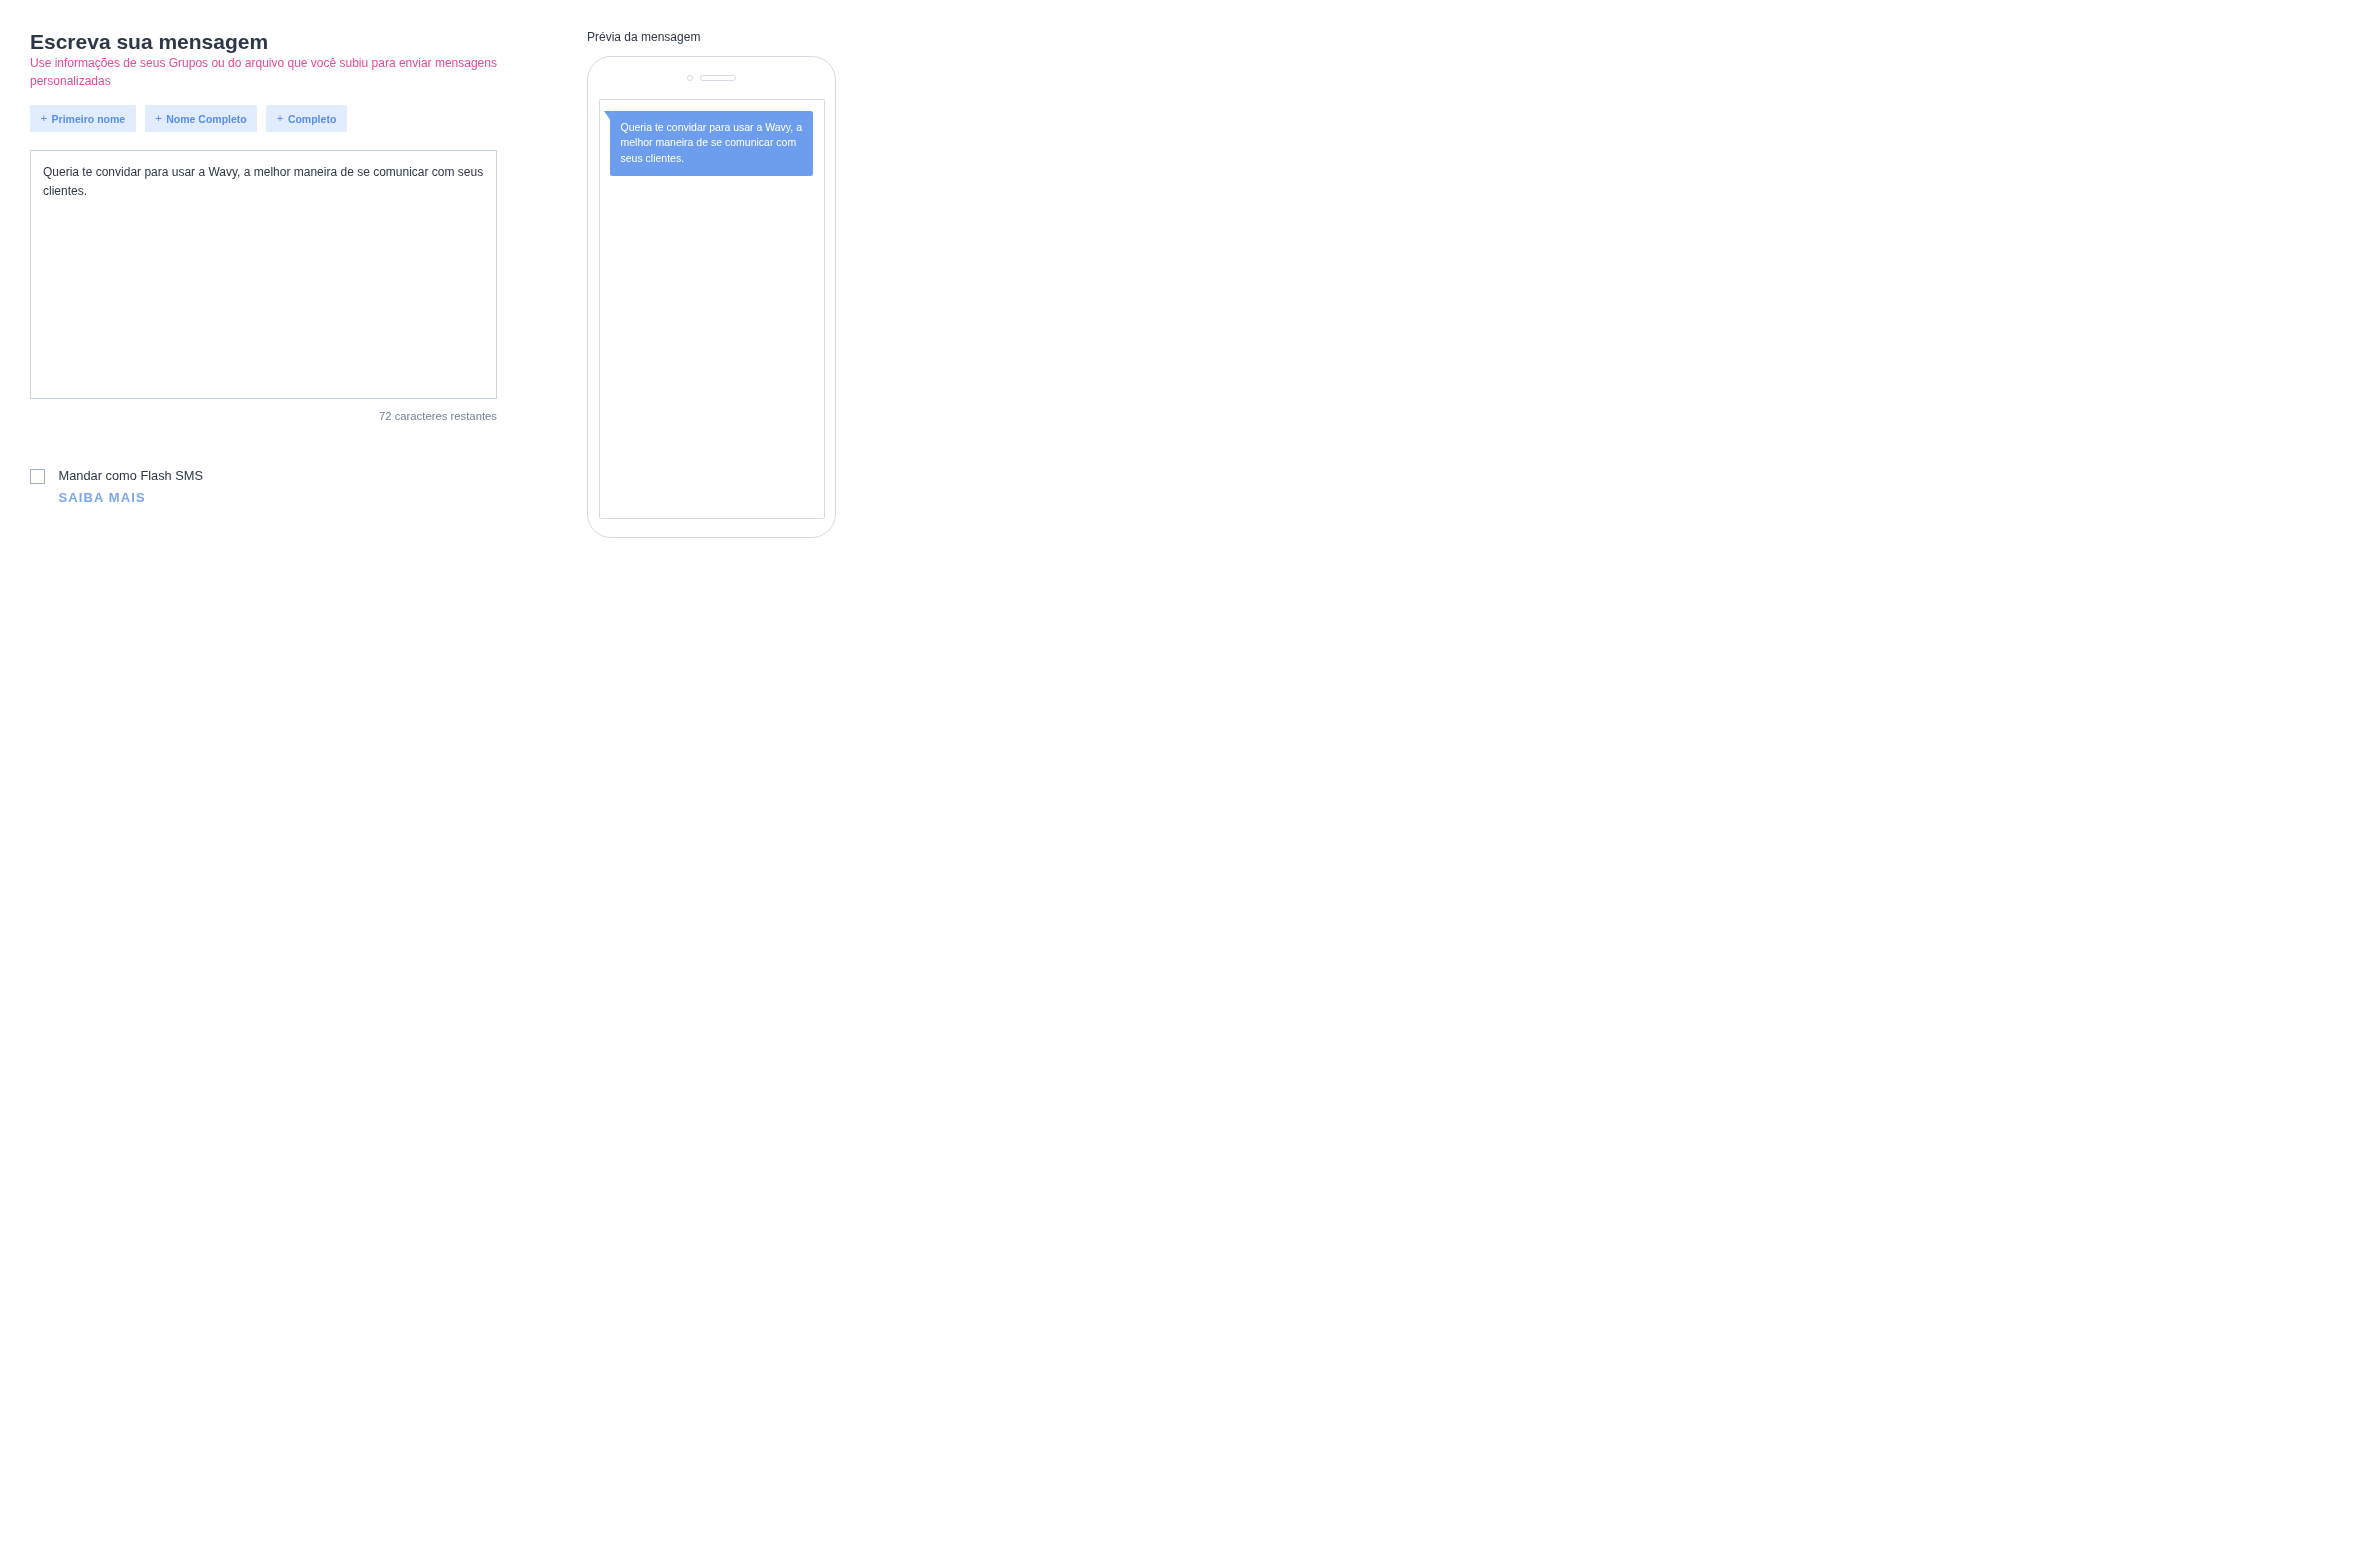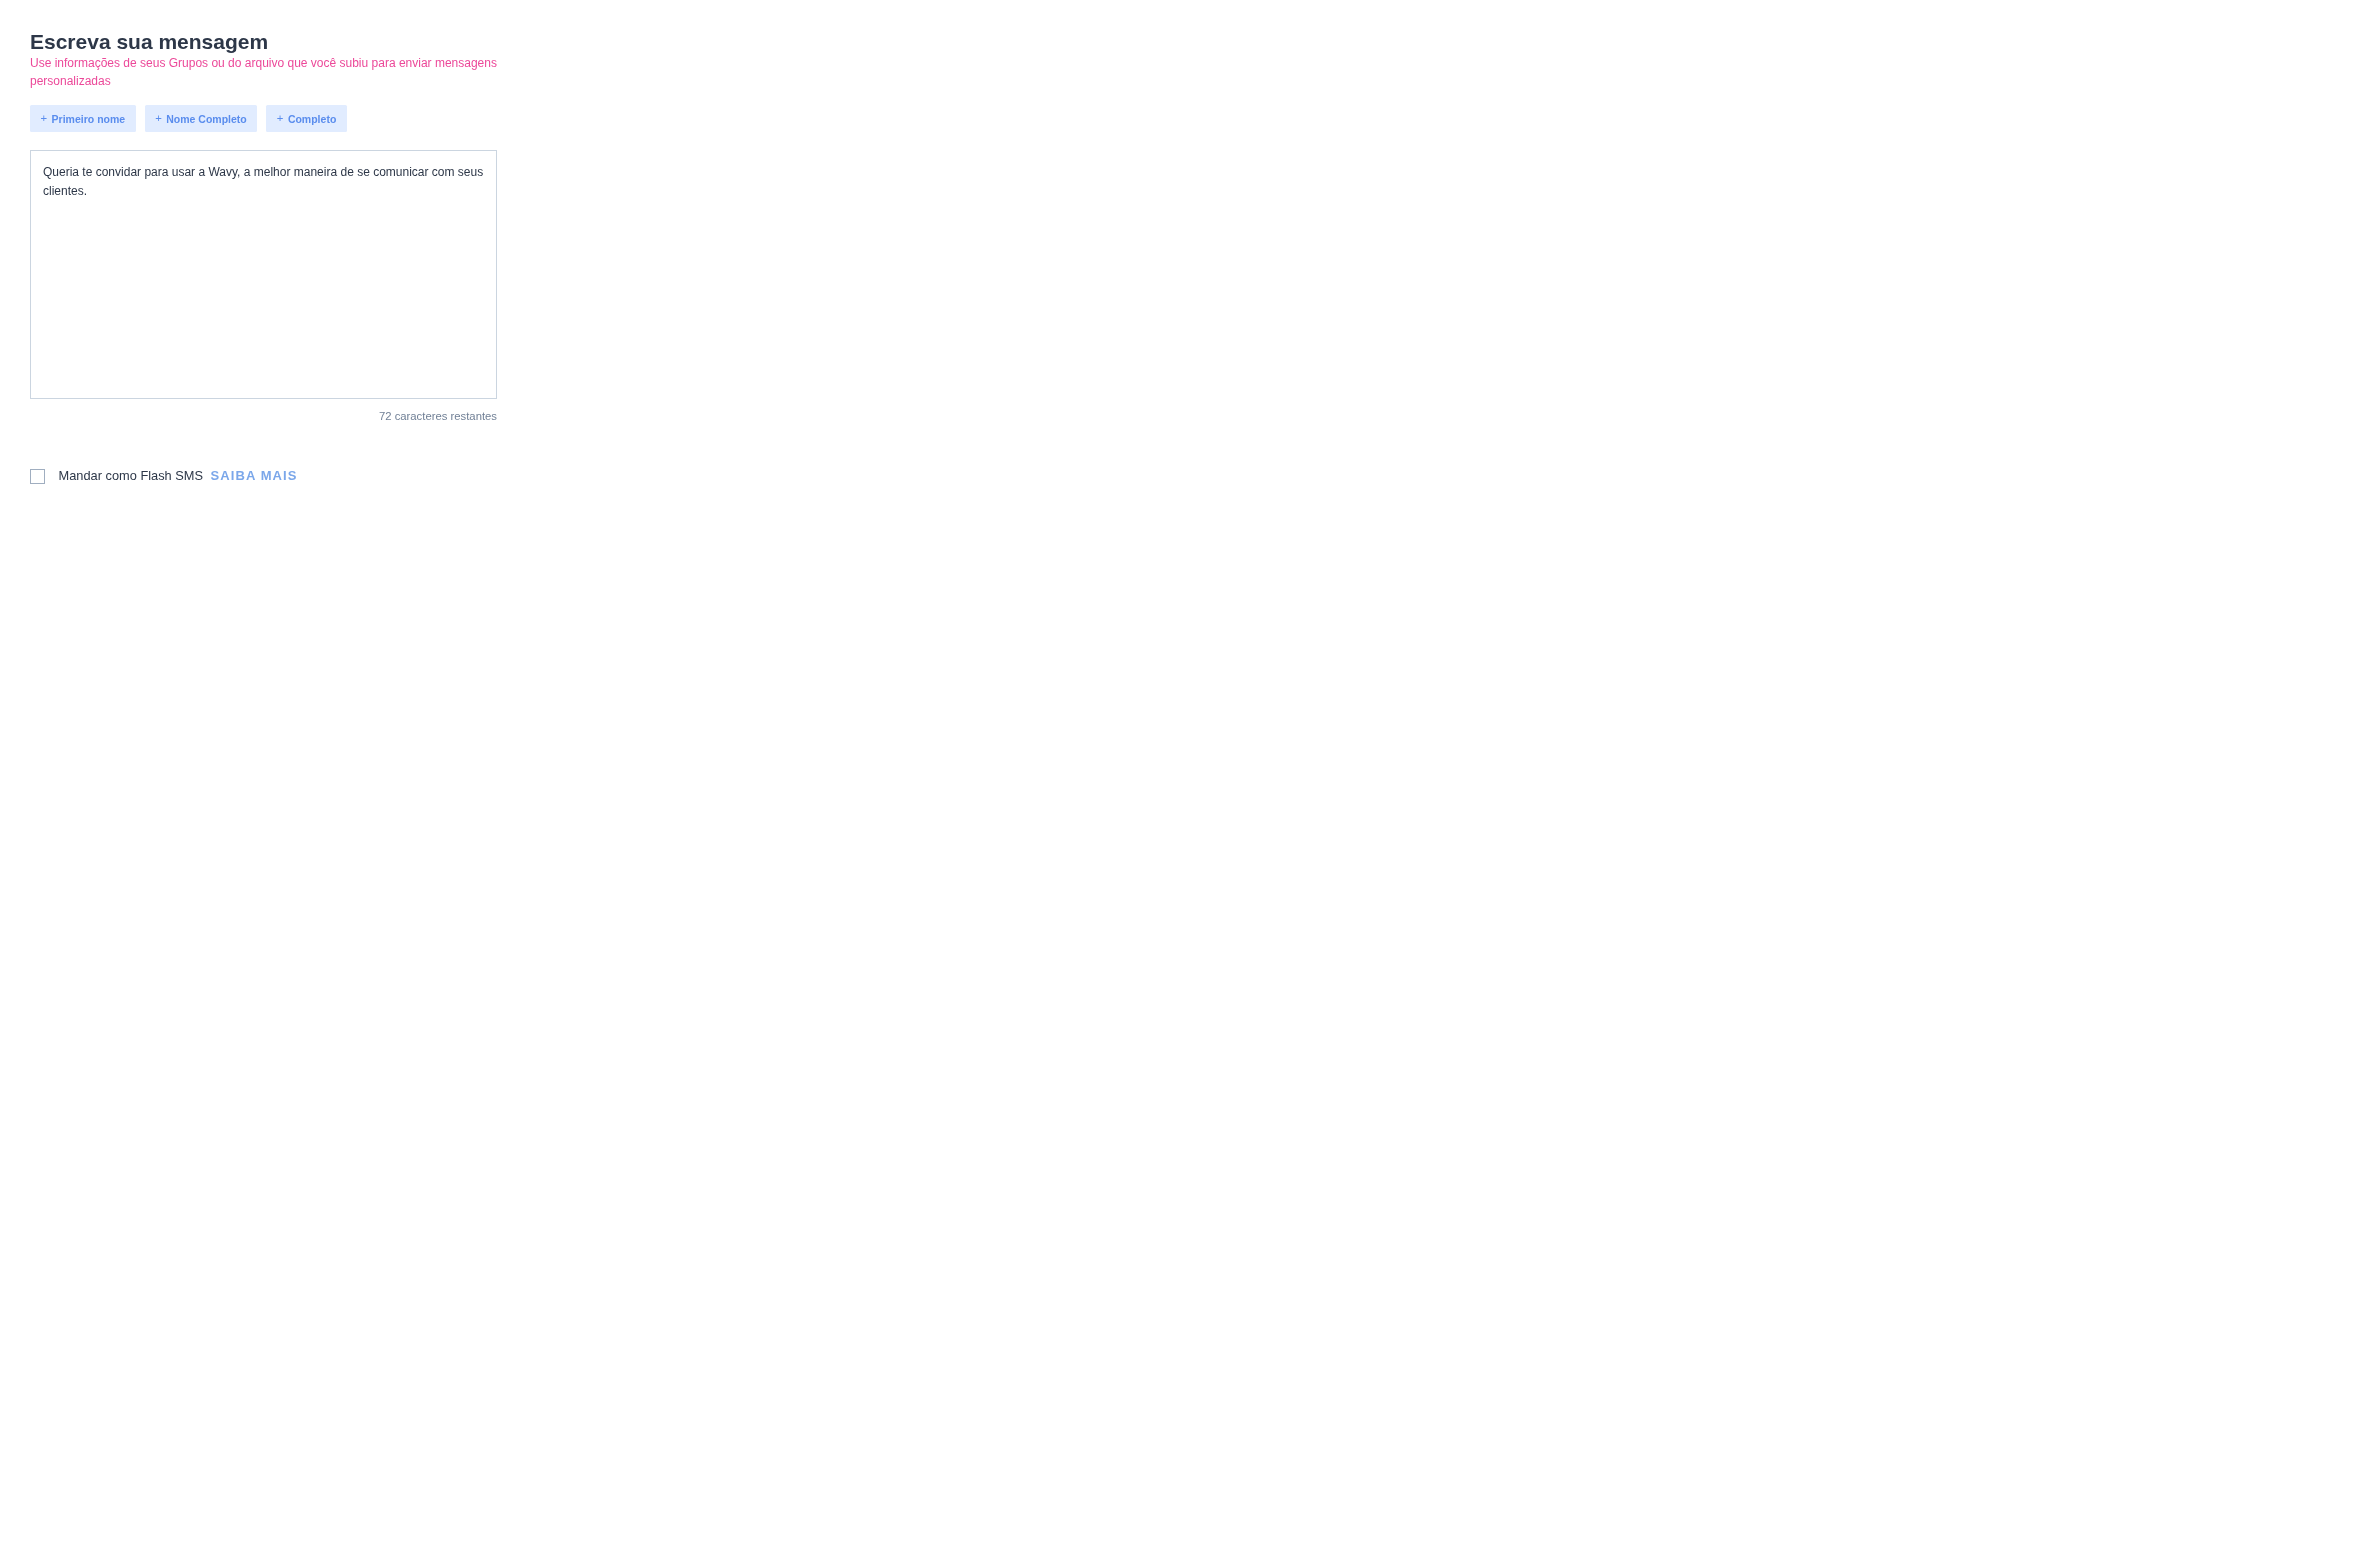--- a/index.html
+++ b/index.html
@@ -86,20 +86,21 @@
       width: 15px;
       height: 15px;
       border: 1.5px solid #a0aec0;
       background: #fff;
       cursor: pointer;
       flex-shrink: 0;
       margin-top: 1.5px;
     }
     .checkbox-text {
       display: flex;
+      flex-direction: column;
       gap: 7.5px;
     }
     .checkbox-label {
       font-size: 12.8px;
       color: #2d3748;
     }
     .learn-more {
       font-size: 13px;
       font-weight: 700;
       letter-spacing: 1.1px;
@@ -202,14 +203,29 @@
 
     <div class="checkbox-row">
       <div class="checkbox"></div>
       <div class="checkbox-text">
         <span class="checkbox-label">Mandar como Flash SMS</span>
         <span class="learn-more">SAIBA MAIS</span>
       </div>
     </div>
   </div>
 
+  <div class="right-panel">
+    <div class="preview-title">Prévia da mensagem</div>
+    <div class="phone">
+      <div class="phone-top">
+        <div class="phone-camera"></div>
+        <div class="phone-speaker"></div>
+      </div>
+      <div class="phone-screen">
+        <div class="bubble-wrap">
+          <div class="bubble-tail"></div>
+          <div class="bubble">Queria te convidar para usar a Wavy, a melhor maneira de se comunicar com seus clientes.</div>
+        </div>
+      </div>
+    </div>
+  </div>
 </div>
 
 
 </body></html>

